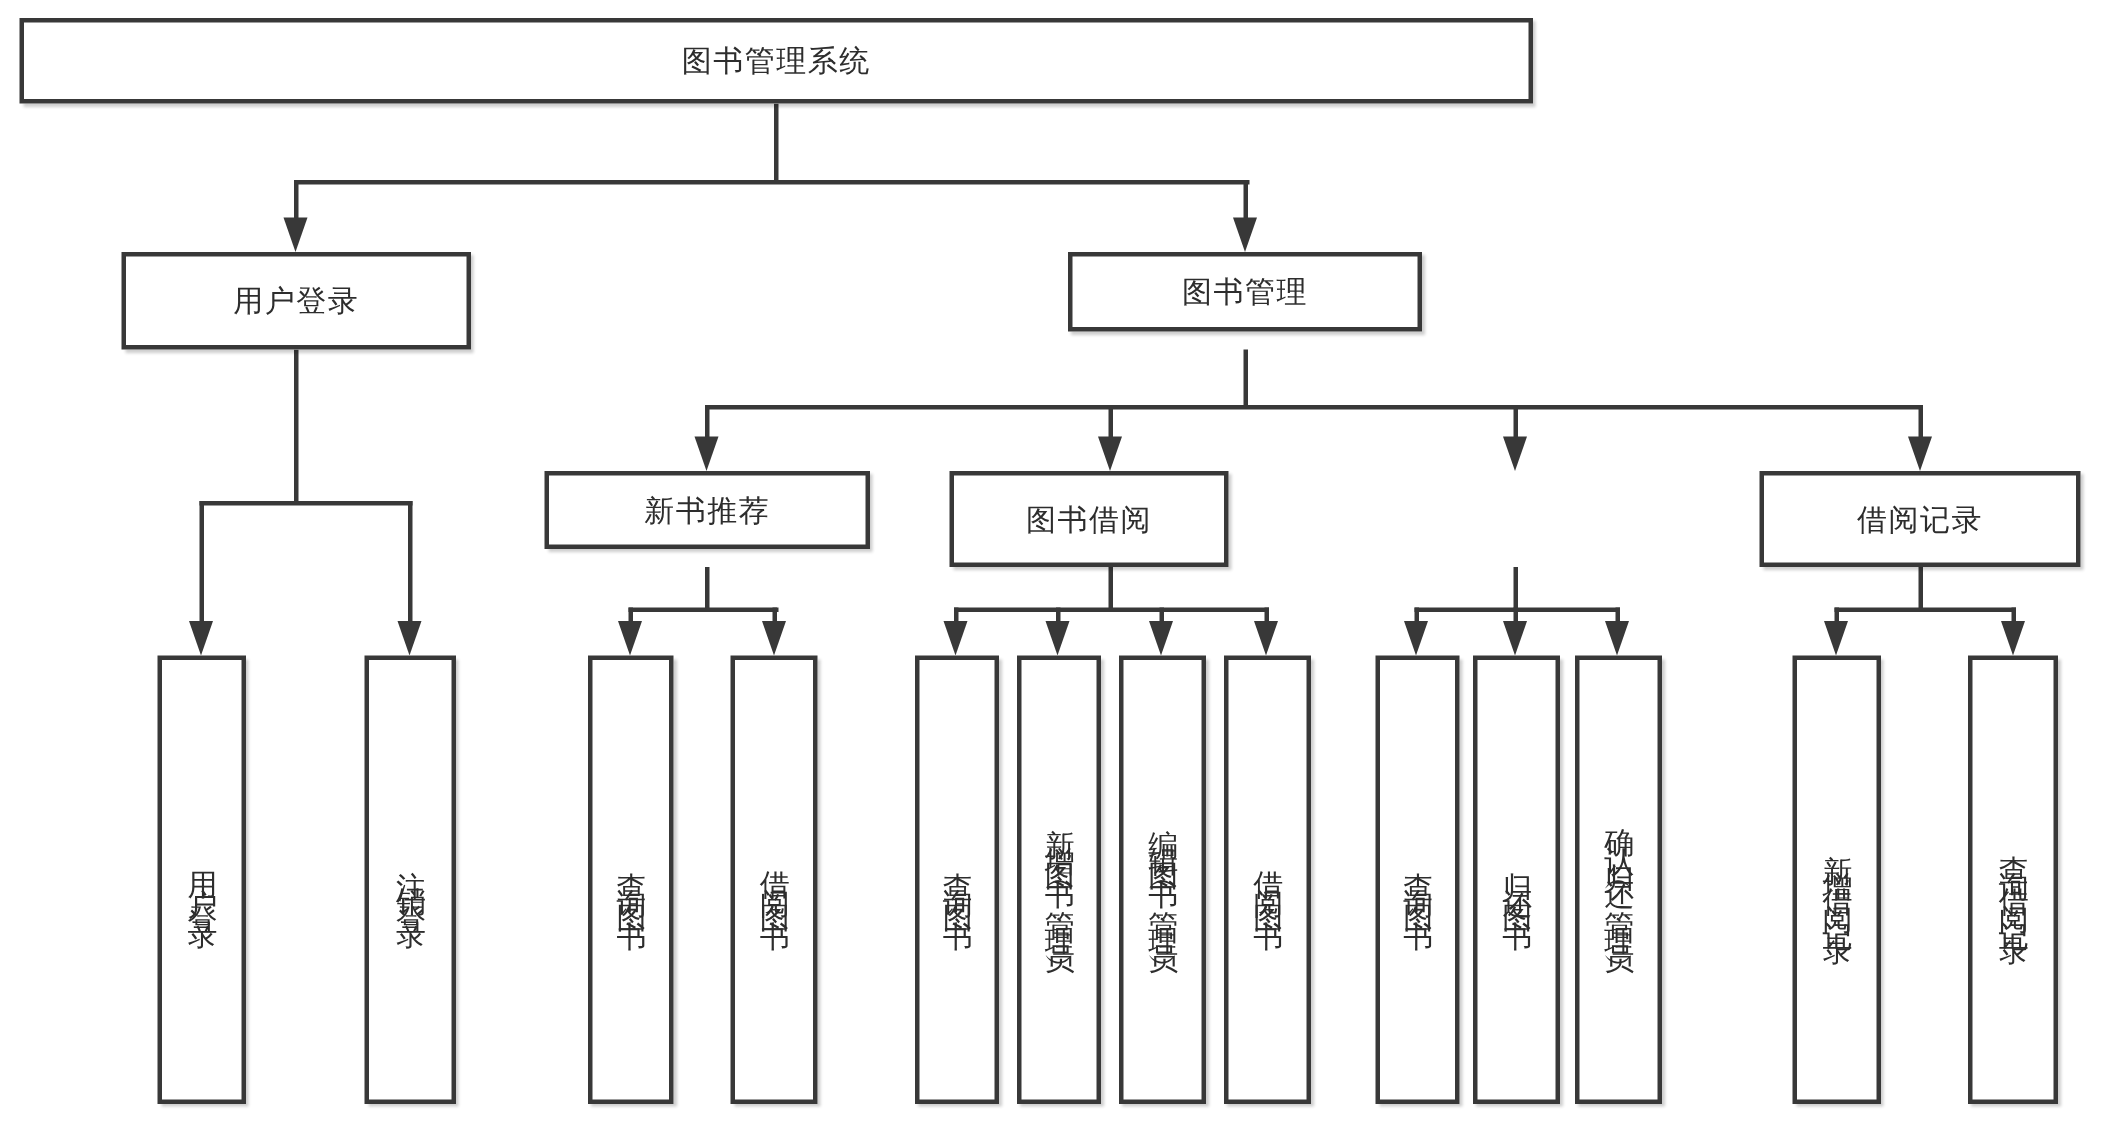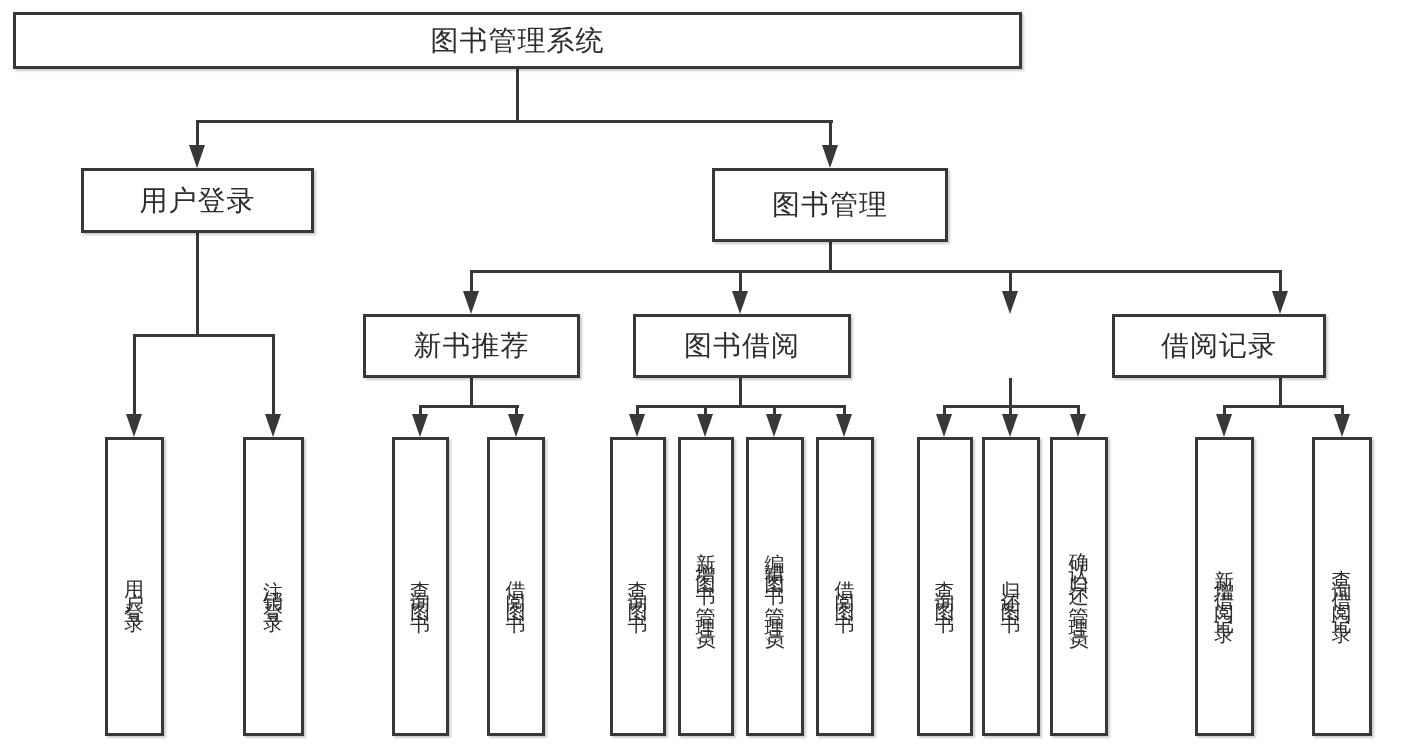--- a/index.html
+++ b/index.html
@@ -5,21 +5,21 @@
   html,body { margin:0; padding:0; background:#ffffff; }
   #stage {
     position:relative; width:1405px; height:747px; background:#ffffff;
     font-family:"Liberation Sans", sans-serif; overflow:hidden;
   }
   .box {
     position:absolute; background:#ffffff; border:3px solid #383838;
     box-sizing:border-box; display:flex; align-items:center; justify-content:center;
     color:#2d2d2d; box-shadow:2px 2px 2px rgba(0,0,0,0.20); z-index:2;
   }
-  .box.h span { font-size:28px; letter-spacing:1px; white-space:nowrap; }
+  .box.h span { font-size:20px; letter-spacing:1px; white-space:nowrap; }
   .box.v span {
     writing-mode:vertical-rl; text-orientation:mixed;
     font-size:20px; letter-spacing:11px; line-height:1;
   }
   .line { position:absolute; background:#383838; z-index:1; }
   .arrow {
     position:absolute; width:0; height:0; z-index:1;
     border-left:8px solid transparent; border-right:8px solid transparent;
     border-top:23px solid #383838;
   }
@@ -34,31 +34,31 @@
 
 <div id="stage">
 
   <div class="box h" style="left:13px;top:12px;width:1009px;height:57px">
     <span>图书管理系统</span>
   </div>
 
   <div class="box h" style="left:81px;top:168px;width:233px;height:65px">
     <span>用户登录</span>
   </div>
-  <div class="box h" style="left:712px;top:168px;width:236px;height:74px">
+  <div class="box h" style="left:712px;top:168px;width:236px;height:53px">
     <span>图书管理</span>
   </div>
 
-  <div class="box h" style="left:363px;top:314px;width:217px;height:64px">
+  <div class="box h" style="left:363px;top:314px;width:217px;height:52px">
     <span>新书推荐</span>
   </div>
-  <div class="box h" style="left:633px;top:314px;width:218px;height:64px">
+  <div class="box h" style="left:633px;top:314px;width:186px;height:64px">
     <span>图书借阅</span>
   </div>
-  <div class="box h" style="left:1112px;top:314px;width:214px;height:64px">
+  <div class="box h" style="left:1173px;top:314px;width:214px;height:64px">
     <span>借阅记录</span>
   </div>
 
   <div class="box v" style="left:105px;top:437px;width:59px;height:299px">
     <span>用户登录</span>
   </div>
   <div class="box v" style="left:243px;top:437px;width:61px;height:299px">
     <span>注销登录</span>
   </div>
 

